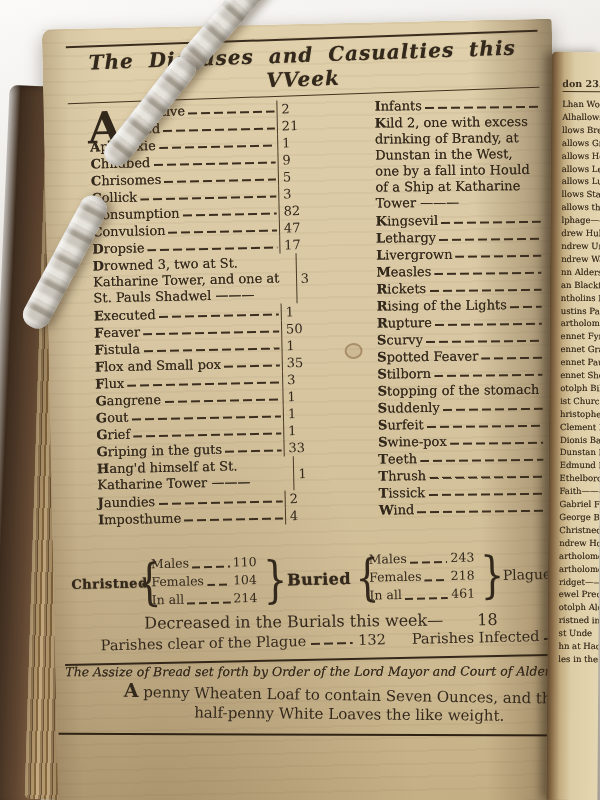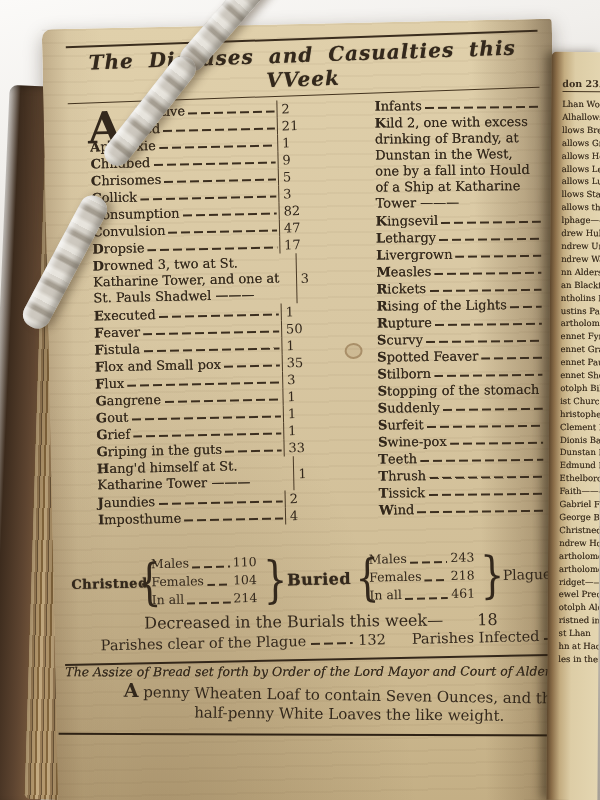--- a/index.html
+++ b/index.html
@@ -528,21 +528,21 @@
         <div class="np-line">artholomew</div>
 
         <div class="np-line">ridget———</div>
 
         <div class="np-line">ewel Preci</div>
 
         <div class="np-line">otolph Ald</div>
 
         <div class="np-line">ristned in th</div>
 
-        <div class="np-line">st Lhan</div>
+        <div class="np-line">st Unde</div>
 
         <div class="np-line">hn at Hac</div>
 
         <div class="np-line">les in the</div>
       </div>
   </div>
 
   <div class="cord s1"></div>
   <div class="cord s2"></div>
   <div class="cord s3"></div>

